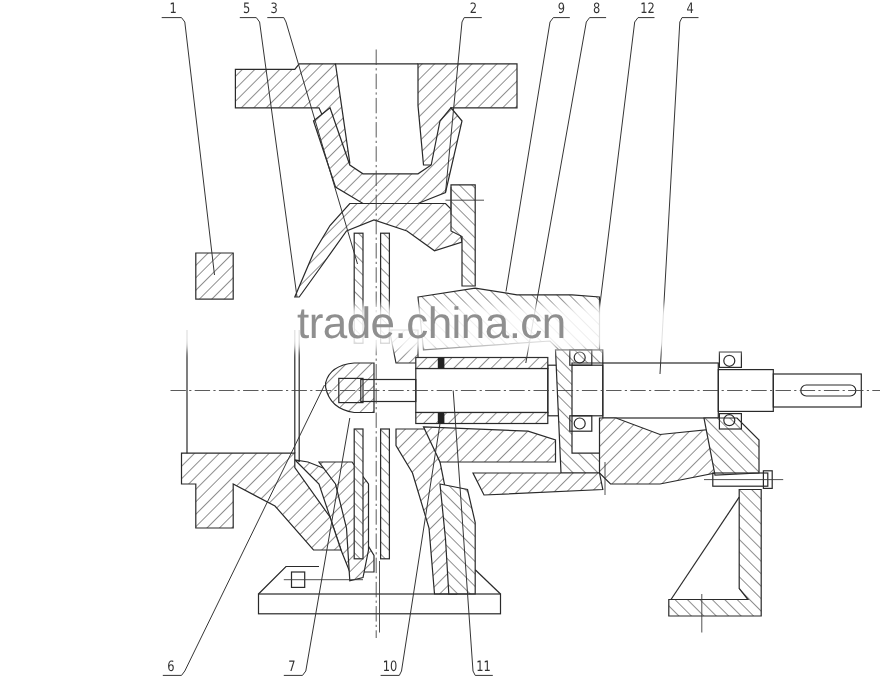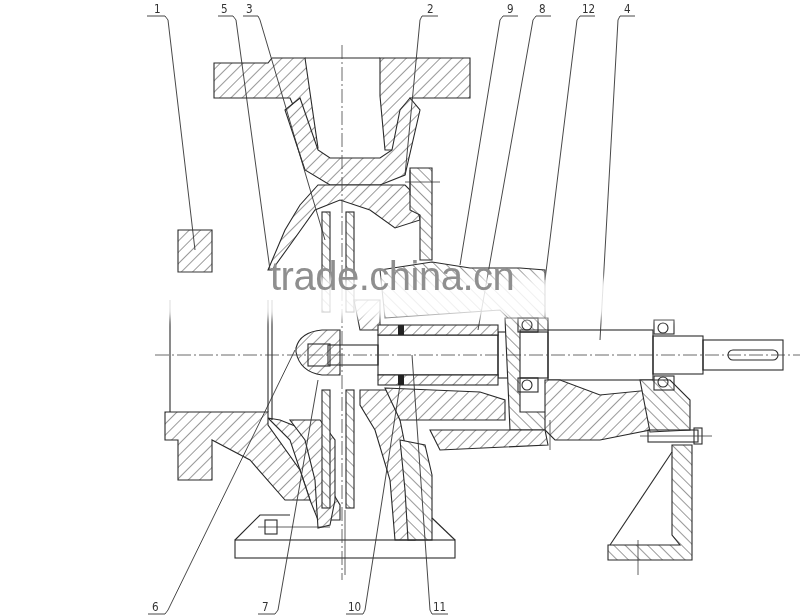--- a/index.html
+++ b/index.html
@@ -5,21 +5,21 @@
   html, body { margin: 0; padding: 0; background: #ffffff; }
   body { width: 800px; height: 616px; overflow: hidden; position: relative; font-family: "DejaVu Sans", sans-serif; }
   #drawing { position: absolute; left: 0; top: 0; width: 800px; height: 616px; }
   .ln { stroke: #2a2a2a; stroke-width: 1.1; fill: none; }
   .thin { stroke: #3a3a3a; stroke-width: 0.8; fill: none; }
   .hatch { fill: url(#hatchA); stroke: #2a2a2a; stroke-width: 1.1; }
   .hatchb { fill: url(#hatchB); stroke: #2a2a2a; stroke-width: 1.1; }
   .center { stroke: #444; stroke-width: 0.8; stroke-dasharray: 14 3 2 3; fill: none; }
   .leader { stroke: #333; stroke-width: 0.9; fill: none; }
   .label { position: absolute; font-family: "DejaVu Sans", sans-serif; font-size: 13px; color: #333; line-height: 13px; transform: scaleX(0.8); transform-origin: left top; }
-  .wm { position: absolute; left: 270px; top: 254px; font-family: "Liberation Sans", sans-serif; font-size: 40px; color: #8f8f8f; letter-spacing: -0.5px; }
+  .wm { position: absolute; left: 270px; top: 272px; font-family: "Liberation Sans", sans-serif; font-size: 40px; color: #8f8f8f; letter-spacing: -0.5px; }
   .blur { position: absolute; background: rgba(255,255,255,0.85); filter: blur(4px); }
 </style>
 </head>
 <body>
 
 <svg id="drawing" viewBox="0 0 800 616" xmlns="http://www.w3.org/2000/svg">
   <defs>
     <pattern id="hatchA" patternUnits="userSpaceOnUse" width="8" height="8" patternTransform="rotate(45)">
       <rect width="8" height="8" fill="#fff"></rect>
       <line x1="0" y1="0" x2="0" y2="8" stroke="#333" stroke-width="1"></line>

